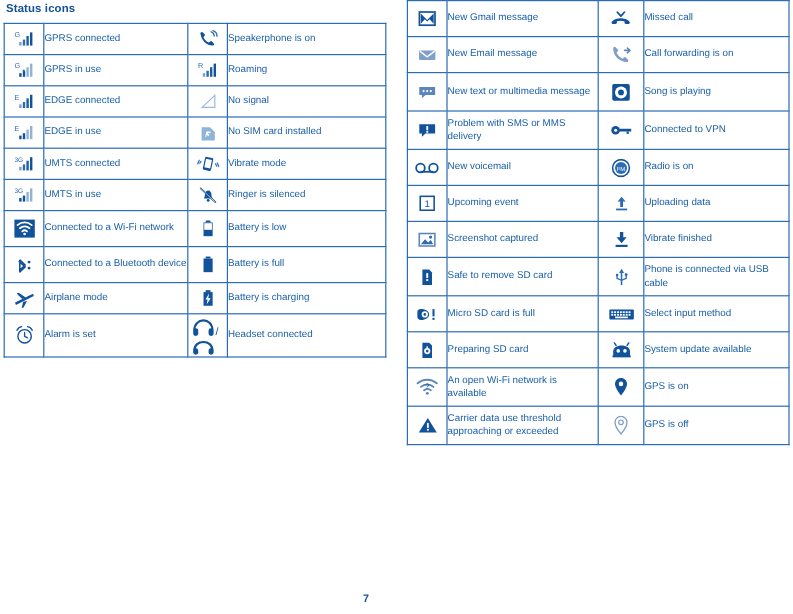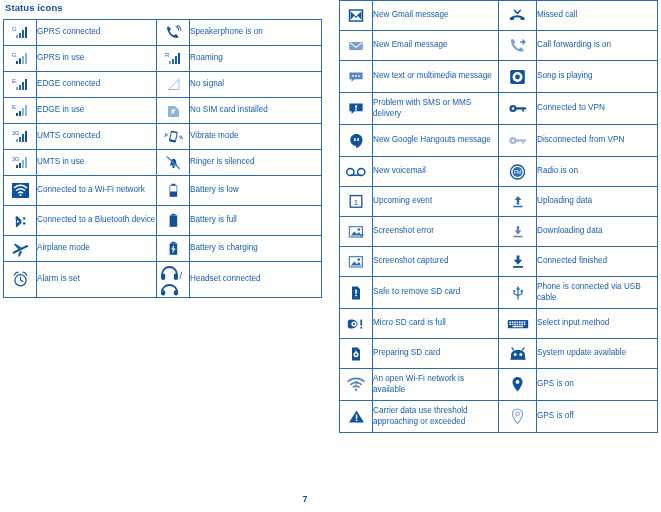--- a/index.html
+++ b/index.html
@@ -396,39 +396,20 @@
           <svg width="20" height="13" viewBox="0 0 20 13">
             <circle cx="5" cy="6.5" r="3.6" fill="#11529b"></circle>
             <circle cx="5" cy="6.5" r="1.3" fill="#ffffff"></circle>
             <rect x="8" y="5.3" width="10" height="2.3" fill="#11529b"></rect>
             <rect x="14.2" y="7.6" width="1.8" height="2" fill="#11529b"></rect>
           </svg>
         </td>
         <td class="label-cell">Connected to VPN</td>
       </tr>
 
-      <tr style="height:32px">
-        <td class="icon-cell">
-          <svg width="15" height="16" viewBox="0 0 15 16">
-            <path d="M7.4 1.1c-3.4 0-6.1 2.6-6.1 5.9 0 3.2 2.6 5.8 5.8 5.9l0 2.4c2.8-1.1 6.4-3.9 6.4-8.3 0-3.3-2.7-5.9-6.1-5.9z" fill="#11529b"></path>
-            <rect x="5.1" y="5.1" width="1.5" height="3" fill="#ffffff"></rect>
-            <rect x="8.3" y="5.1" width="1.5" height="3" fill="#ffffff"></rect>
-          </svg>
-        </td>
-        <td class="label-cell">New Google Hangouts message</td>
-        <td class="icon-cell">
-          <svg width="20" height="13" viewBox="0 0 20 13">
-            <circle cx="5" cy="6.5" r="3.6" fill="#9db9da"></circle>
-            <circle cx="5" cy="6.5" r="1.3" fill="#ffffff"></circle>
-            <rect x="8" y="5.3" width="10" height="2.3" fill="#9db9da"></rect>
-            <rect x="14.2" y="7.6" width="1.8" height="2" fill="#9db9da"></rect>
-          </svg>
-        </td>
-        <td class="label-cell">Disconnected from VPN</td>
-      </tr>
 
       <tr style="height:30px">
         <td class="icon-cell">
           <svg width="22" height="12" viewBox="0 0 22 12">
             <circle cx="5.4" cy="6" r="3.6" fill="none" stroke="#11529b" stroke-width="1.5"></circle>
             <circle cx="16.2" cy="6" r="3.6" fill="none" stroke="#11529b" stroke-width="1.5"></circle>
             <rect x="5.4" y="8.4" width="10.8" height="1.5" fill="#11529b"></rect>
           </svg>
         </td>
         <td class="label-cell">New voicemail</td>
@@ -452,56 +433,37 @@
         <td class="label-cell">Upcoming event</td>
         <td class="icon-cell">
           <svg width="14" height="15" viewBox="0 0 14 15">
             <path d="M7 2 L10.4 6 L8.2 6 L8.2 10.4 L5.8 10.4 L5.8 6 L3.6 6 Z" fill="#2b6cb5"></path>
             <rect x="2.4" y="11.8" width="9.2" height="1.5" fill="#2b6cb5"></rect>
           </svg>
         </td>
         <td class="label-cell">Uploading data</td>
       </tr>
 
+
       <tr style="height:30px">
         <td class="icon-cell">
           <svg width="17" height="14" viewBox="0 0 17 14">
             <rect x="1.4" y="1.6" width="13" height="10.4" fill="none" stroke="#5b86bd" stroke-width="1.3"></rect>
             <path d="M2.8 10.6 L6.2 6.4 L8.8 9 L11 7 L13 10.6 Z" fill="#2b6cb5"></path>
             <circle cx="10.8" cy="4.6" r="1.3" fill="#2b6cb5"></circle>
-            <path d="M11.6 9.4 L15.8 9.4 L13.7 13 Z" fill="#11529b"></path>
-            <rect x="13.3" y="10.4" width="0.8" height="1.4" fill="#ffffff"></rect>
-          </svg>
-        </td>
-        <td class="label-cell">Screenshot error</td>
-        <td class="icon-cell">
-          <svg width="14" height="15" viewBox="0 0 14 15">
-            <path d="M7 10.4 L3.6 6.4 L5.8 6.4 L5.8 2 L8.2 2 L8.2 6.4 L10.4 6.4 Z" fill="#5b86bd"></path>
-            <rect x="2.4" y="11.8" width="9.2" height="1.5" fill="#5b86bd"></rect>
-          </svg>
-        </td>
-        <td class="label-cell">Downloading data</td>
-      </tr>
-
-      <tr style="height:30px">
-        <td class="icon-cell">
-          <svg width="17" height="14" viewBox="0 0 17 14">
-            <rect x="1.4" y="1.6" width="13" height="10.4" fill="none" stroke="#5b86bd" stroke-width="1.3"></rect>
-            <path d="M2.8 10.6 L6.2 6.4 L8.8 9 L11 7 L13 10.6 Z" fill="#2b6cb5"></path>
-            <circle cx="10.8" cy="4.6" r="1.3" fill="#2b6cb5"></circle>
           </svg>
         </td>
         <td class="label-cell">Screenshot captured</td>
         <td class="icon-cell">
           <svg width="14" height="15" viewBox="0 0 14 15">
             <path d="M7 10.8 L2.8 5.8 L5.6 5.8 L5.6 1.4 L8.4 1.4 L8.4 5.8 L11.2 5.8 Z" fill="#11529b"></path>
             <rect x="2" y="12" width="10" height="1.8" fill="#11529b"></rect>
           </svg>
         </td>
-        <td class="label-cell">Connected finished</td>
+        <td class="label-cell">Vibrate finished</td>
       </tr>
 
       <tr style="height:32px">
         <td class="icon-cell">
           <svg width="12" height="16" viewBox="0 0 12 16">
             <path d="M2 1.6 L7.6 1.6 L10 4 L10 14.4 L2 14.4 Z" fill="#11529b"></path>
             <rect x="5.2" y="4.6" width="1.6" height="4" fill="#ffffff"></rect>
             <rect x="5.2" y="9.6" width="1.6" height="1.6" fill="#ffffff"></rect>
           </svg>
         </td>

